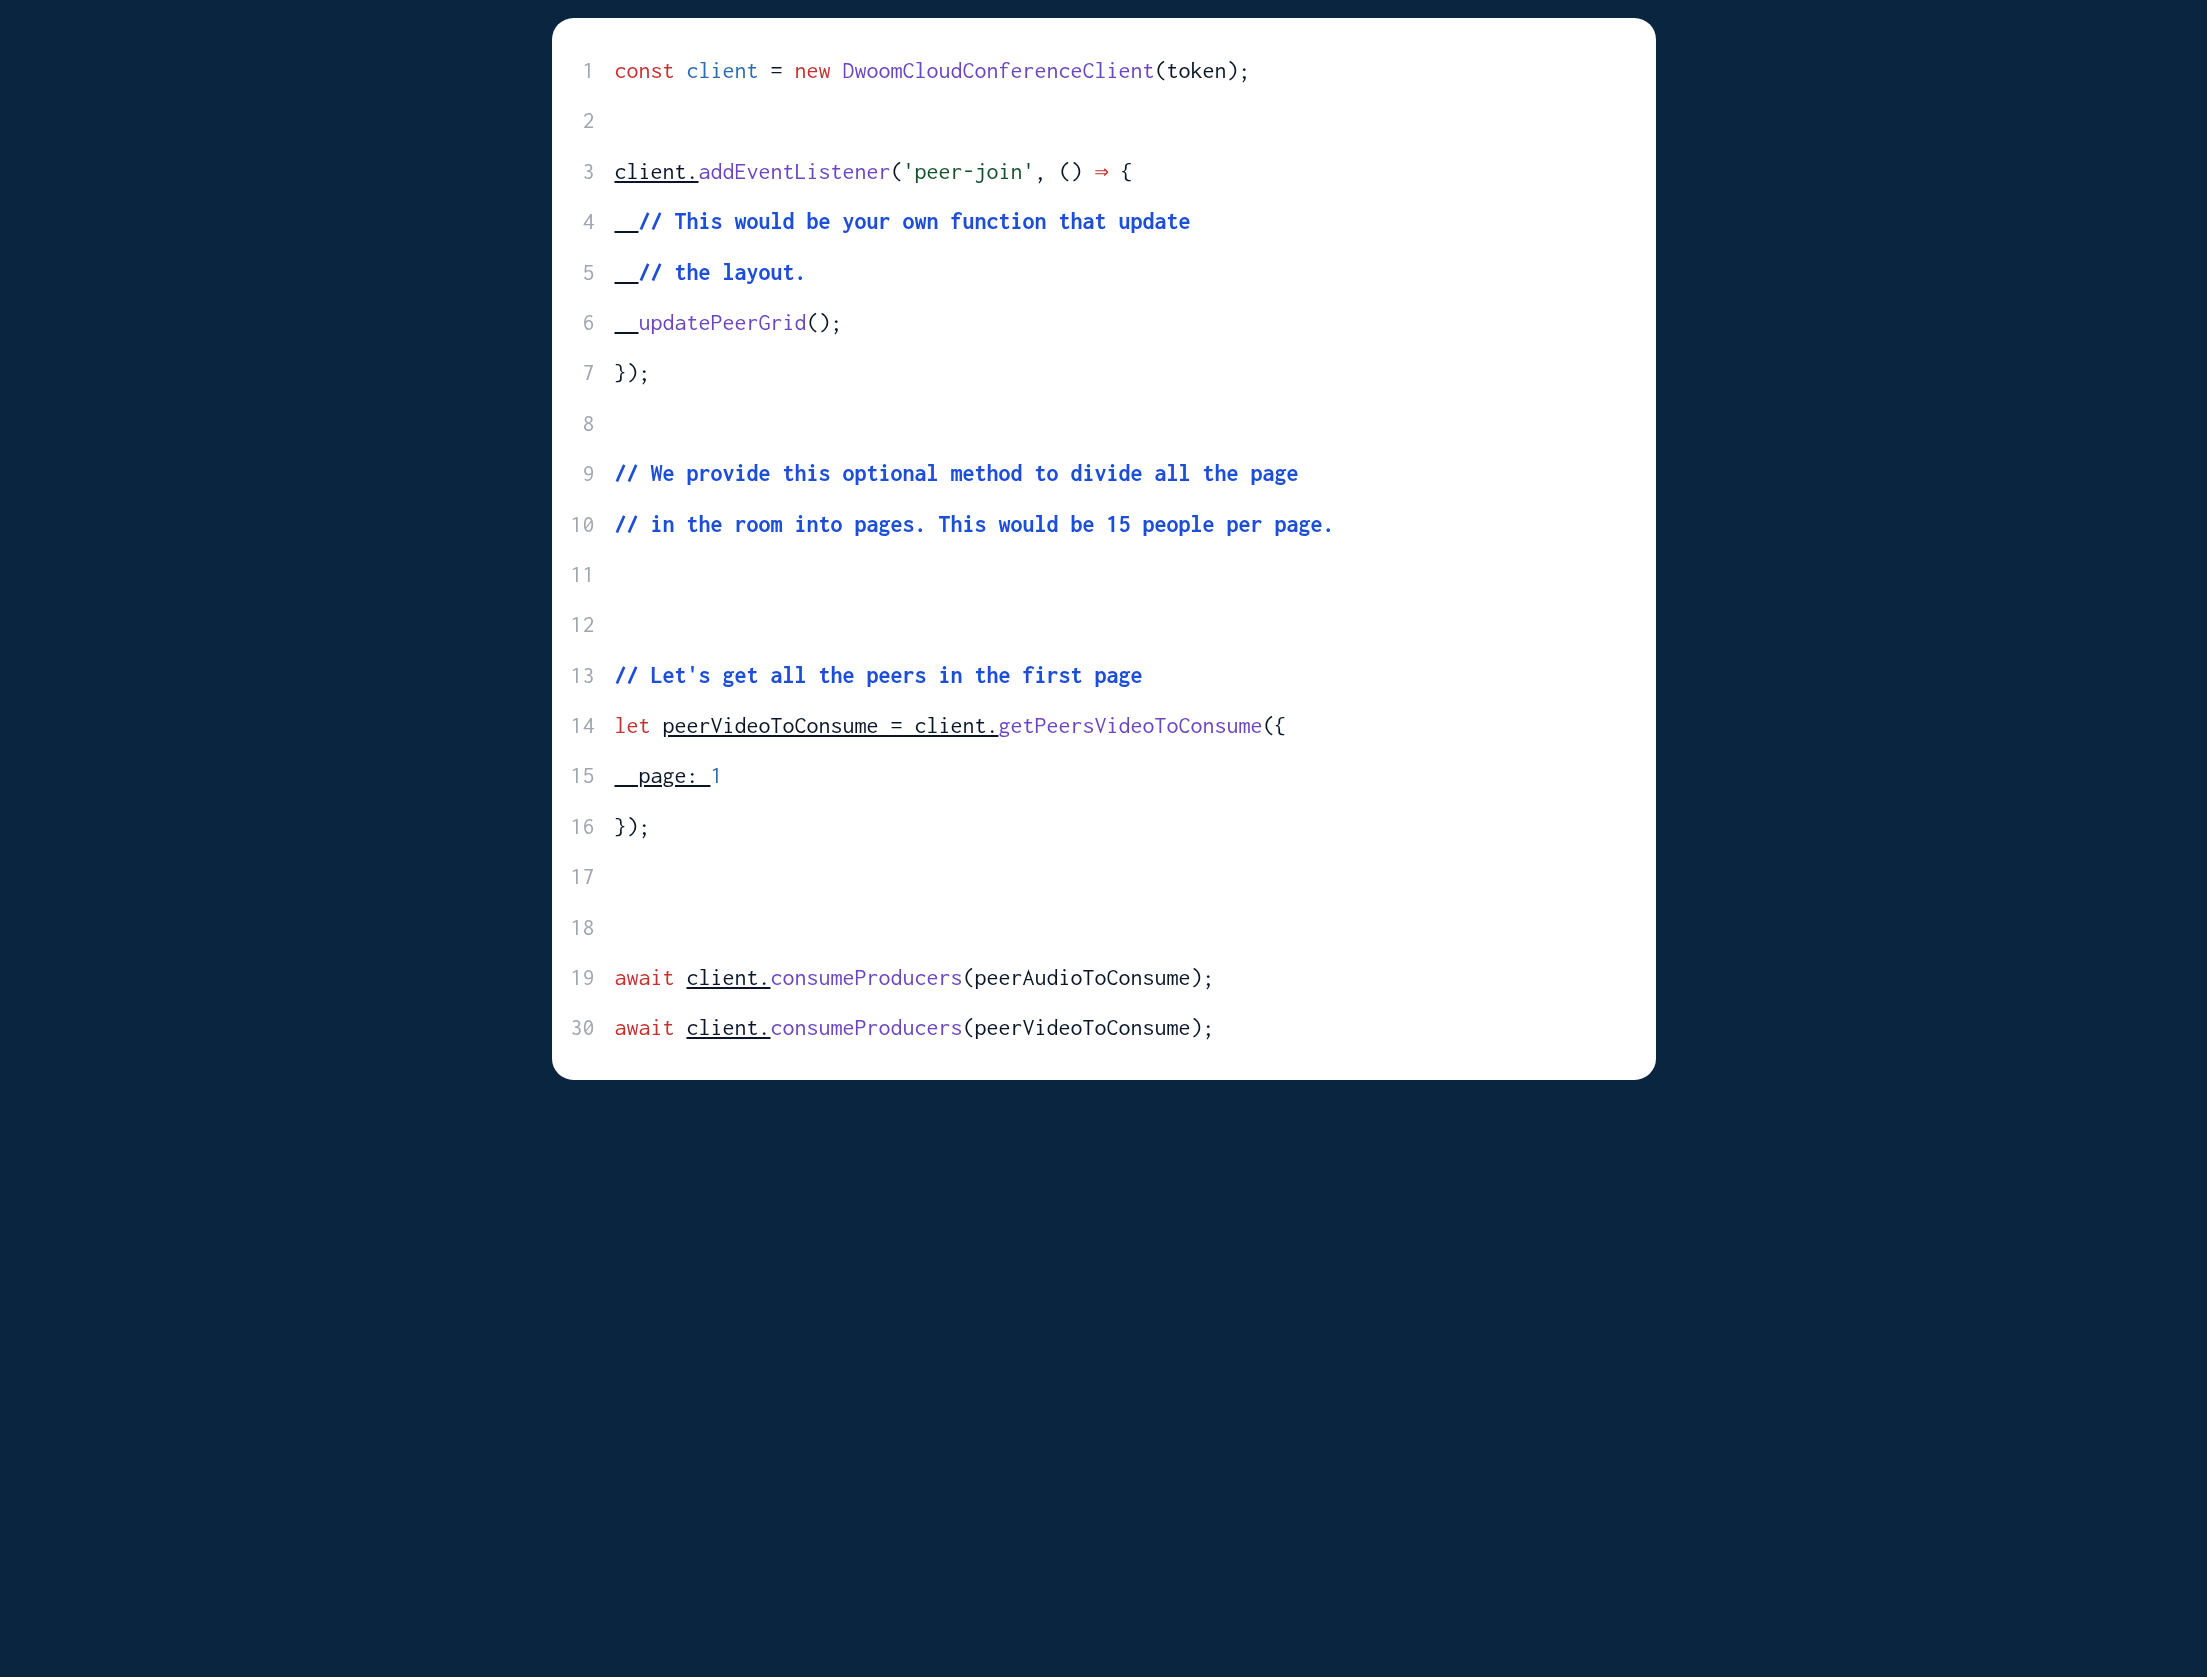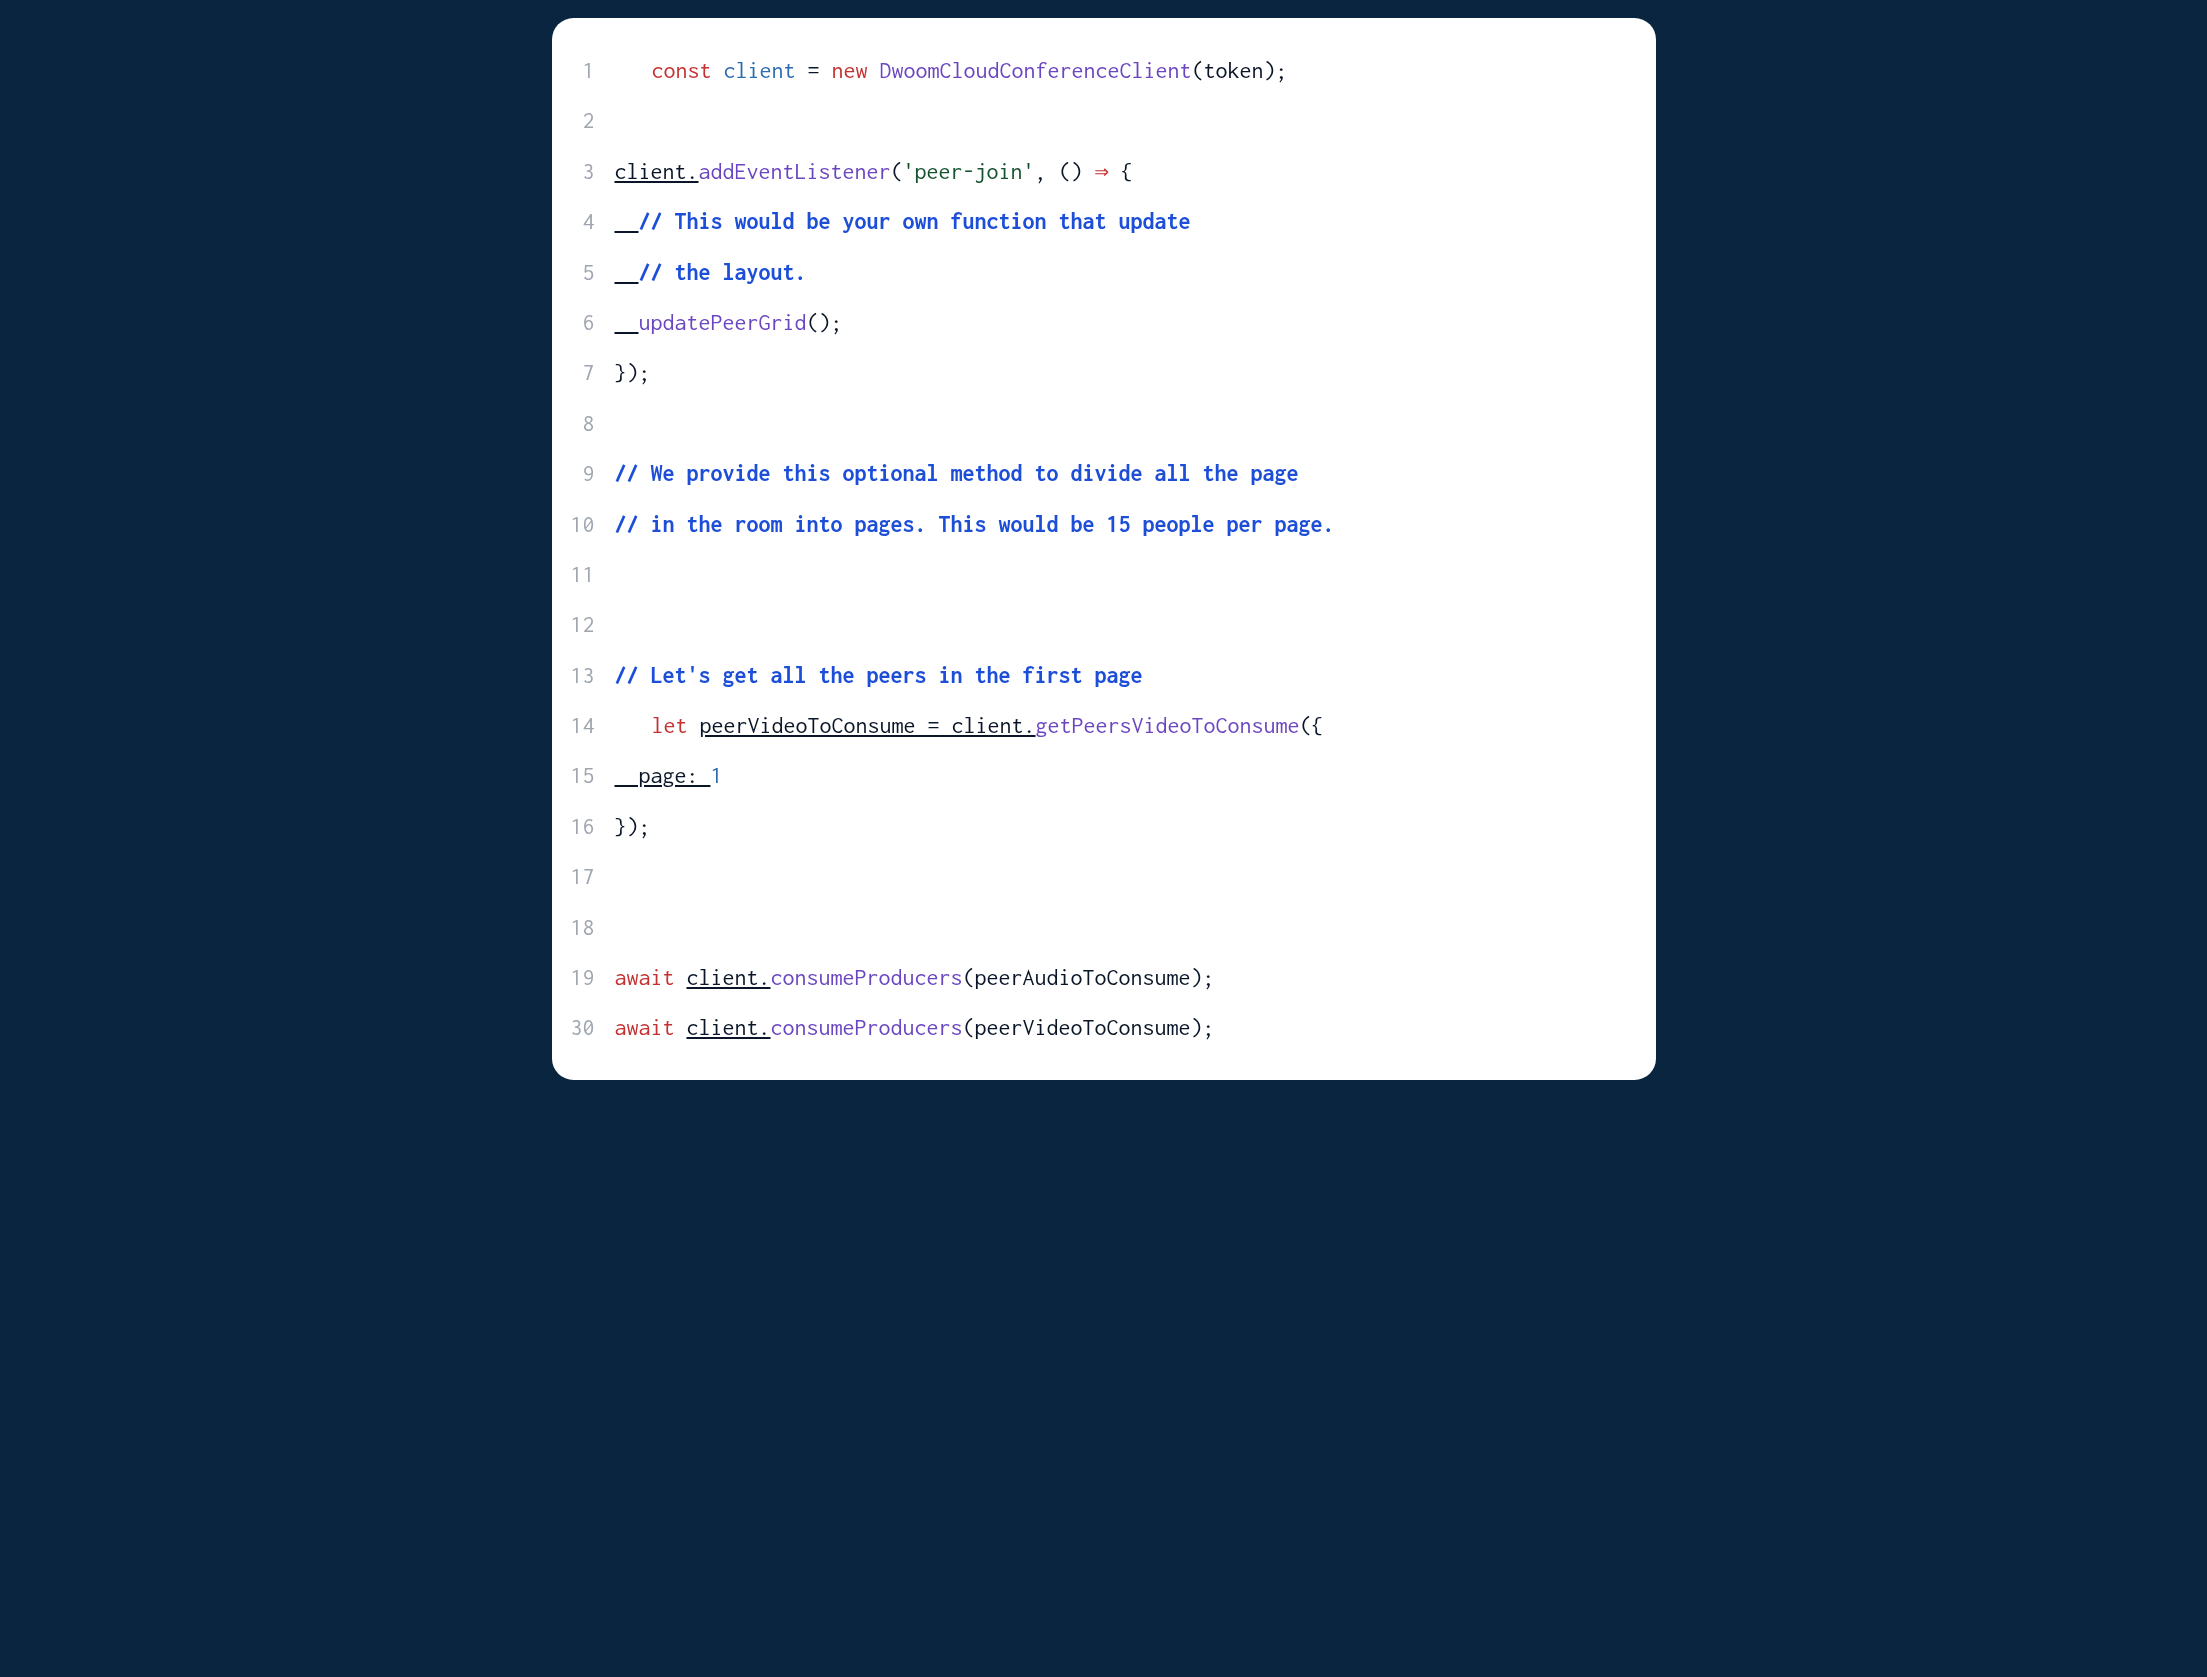--- a/index.html
+++ b/index.html
@@ -28,21 +28,21 @@
       flex-shrink: 0;
       padding-right: 20px;
       user-select: none;
       font-variant-numeric: tabular-nums;
     }
     .code-content {
       white-space: pre;
       color: #0a1628;
     }
     .tk-keyword { color: #c53030; }
-    .tk-declare { color: #c53030; margin-left: 37px; }
+    .tk-declare { color: #c53030; }
     .tk-var { color: #2b6cb0; text-align: center; }
     .tk-class { color: #6b46c1; }
     .tk-method { color: #6b46c1; }
     .tk-string { color: #14532d; }
     .tk-number { color: #2b6cb0; }
     .tk-comment { color: #1d4ed8; font-weight: bold; }
     .tk-arrow { color: #c53030; }
     .tk-punct { color: #0a1628; }
     .tk-plain { color: #0a1628; text-decoration: underline; }
   </style>

